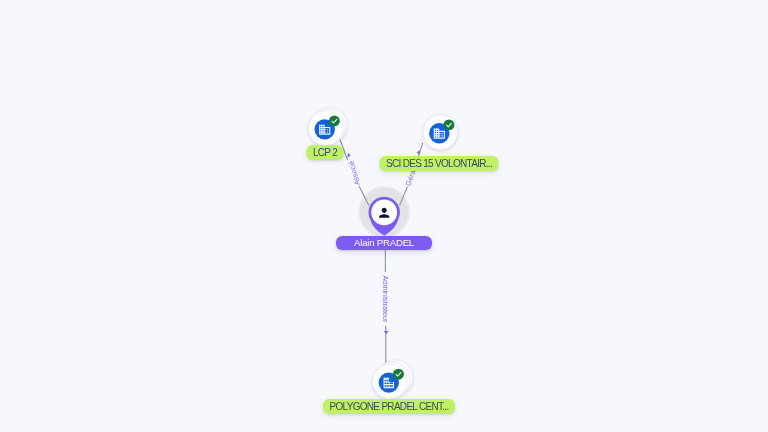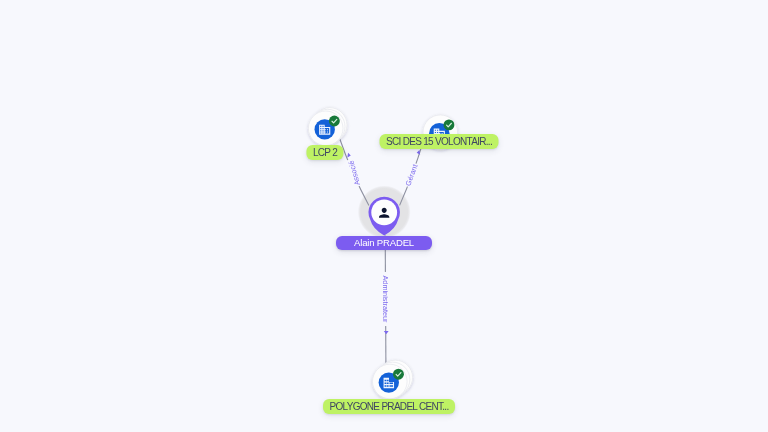--- a/index.html
+++ b/index.html
@@ -103,17 +103,17 @@
           <path fill="#eff5ff" d="M12.4 10.4V2.6H2.6v18.8h18.8V10.4h-9zM7.6 18.8H4.4V16h3.2v2.8zm0-4.9H4.4v-2.8h3.2v2.8zm0-4.9H4.4V6.2h3.2V9zm4.1 9.8H8.5V16h3.2v2.8zm0-4.9H8.5v-2.8h3.2v2.8zm0-4.9H8.5V6.2h3.2V9zm7.9 9.8h-6.4V16h6.4v2.8zm0-4.9h-6.4v-2.8h6.4v2.8z"></path>
         </g>
       </g>
       <g>
         <circle cx="398.45" cy="374.20000000000005" r="5.45" fill="#18793a"></circle>
         <path d="M396.09999999999997,374.45000000000005 l1.6,1.7 l3.2,-3.6" stroke="#d8f1de" stroke-width="1.15" fill="none" stroke-linecap="round" stroke-linejoin="round"></path>
       </g>
     </svg>
   <div id="labels">
       <div class="nodelabel" style="left: 325.3px; top: 144.8px;">LCP 2</div>
-      <div class="nodelabel" style="left: 439.3px; top: 134px;">SCI DES 15 VOLONTAIR...</div>
+      <div class="nodelabel" style="left: 439.3px; top: 156px;">SCI DES 15 VOLONTAIR...</div>
       <div class="personlabel" style="left: 384.2px; top: 236.3px;">Alain PRADEL</div>
       <div class="nodelabel" style="left: 388.8px; top: 399px;">POLYGONE PRADEL CENT...</div>
     </div>
 </div>
 
 </body></html>

